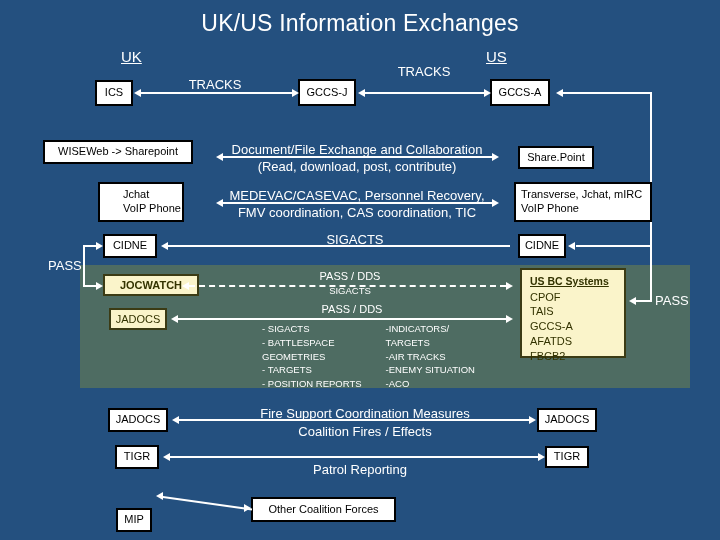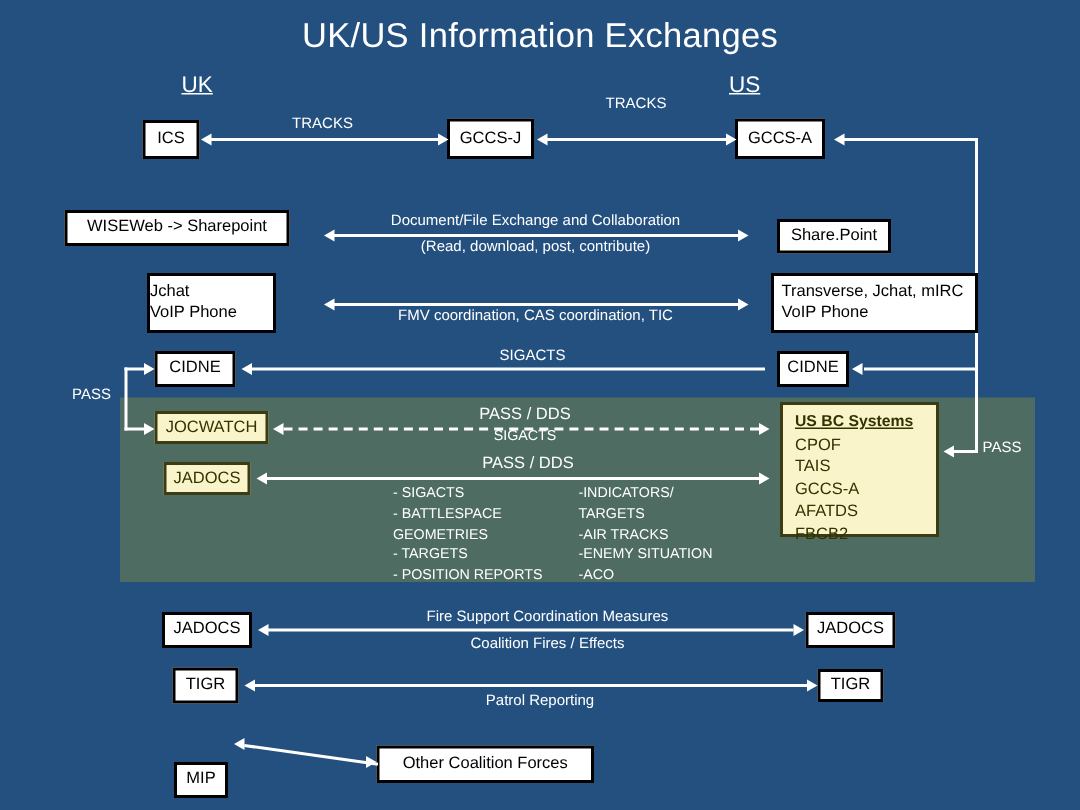--- a/index.html
+++ b/index.html
@@ -53,21 +53,21 @@
   .ybox .hdr{font-weight:bold;text-decoration:underline;font-size:10.5px;margin-bottom:1px;}
   .ybox .li{font-size:11px;line-height:1.35;}
 
   
   .greenpanel{
     position:absolute;background:#4E6C62;
   }
 
   
   .lbl{
-    position:absolute;font-size:10px;color:#ffffff;
+    position:absolute;font-size:13px;color:#ffffff;
     white-space:nowrap;text-align:center;
   }
   .lbl.big{font-size:11px;}
   .lbl.sm{font-size:9.5px;}
 
   
   .hline{position:absolute;height:2px;background:#ffffff;}
   .vline{position:absolute;width:2px;background:#ffffff;}
   .dash{
     position:absolute;height:0;border-top:2px dashed #ffffff;background:none;
@@ -118,52 +118,53 @@
   <div class="wbox" style="left:43px;top:140px;width:150px;height:24px;">WISEWeb -&gt; Sharepoint</div>
 
   <div class="wbox" style="left:518px;top:146px;width:76px;height:23px;">Share.Point</div>
 
   <div class="hline" style="left:222px;top:156px;width:270px;"></div>
   <div class="arw l" style="left:216px;top:153px;"></div>
   <div class="arw r" style="left:492px;top:153px;"></div>
   <div class="lbl" style="left:222px;top:142px;width:270px;">Document/File Exchange and Collaboration</div>
   <div class="lbl" style="left:222px;top:159px;width:270px;">(Read, download, post, contribute)</div>
 
-  <div class="wbox" style="left:98px;top:182px;width:86px;height:40px;align-items:flex-start;text-align:left;padding-left:0;">
+  <div class="wbox" style="left:98px;top:182px;width:86px;height:40px;align-items:flex-start;text-align:left;padding-left:23px;">
     <span>Jchat</span>
     <span>VoIP Phone</span>
   </div>
 
   <div class="wbox" style="left:514px;top:182px;width:138px;height:40px;align-items:flex-start;text-align:left;padding-left:5px;overflow:hidden;">
     <span>Transverse, Jchat, mIRC</span>
     <span>VoIP Phone</span>
   </div>
 
   <div class="hline" style="left:222px;top:202px;width:270px;"></div>
   <div class="arw l" style="left:216px;top:199px;"></div>
   <div class="arw r" style="left:492px;top:199px;"></div>
+  <div class="lbl" style="left:212px;top:188px;width:290px;">MEDEVAC/CASEVAC, Personnel Recovery,</div>
   <div class="lbl" style="left:212px;top:205px;width:290px;">FMV coordination, CAS coordination, TIC</div>
 
   <div class="wbox" style="left:103px;top:234px;width:54px;height:24px;">CIDNE</div>
   <div class="wbox" style="left:518px;top:234px;width:48px;height:24px;">CIDNE</div>
 
   <div class="hline" style="left:167px;top:245px;width:343px;"></div>
   <div class="arw l" style="left:161px;top:242px;"></div>
   <div class="arw l" style="left:568px;top:242px;"></div>
   <div class="hline" style="left:576px;top:245px;width:76px;"></div>
   <div class="lbl" style="left:300px;top:232px;width:110px;">SIGACTS</div>
 
   <div class="vline" style="left:83px;top:245px;height:42px;"></div>
   <div class="hline" style="left:83px;top:245px;width:14px;"></div>
   <div class="arw r" style="left:96px;top:242px;"></div>
   <div class="hline" style="left:83px;top:285px;width:14px;"></div>
   <div class="arw r" style="left:96px;top:282px;"></div>
   <div class="lbl" style="left:48px;top:258px;">PASS</div>
 
-  <div class="ybox" style="left:103px;top:274px;width:76px;height:22px;">JOCWATCH</div>
+  <div class="ybox" style="left:103px;top:274px;width:96px;height:22px;font-weight:bold;">JOCWATCH</div>
 
   <div class="ybox" style="left:109px;top:308px;width:58px;height:22px;">JADOCS</div>
 
   <div class="ybox list" style="left:520px;top:268px;width:106px;height:90px;">
     <span class="hdr">US BC Systems</span>
     <span class="li">CPOF</span>
     <span class="li">TAIS</span>
     <span class="li">GCCS-A</span>
     <span class="li">AFATDS</span>
     <span class="li">FBCB2</span>

